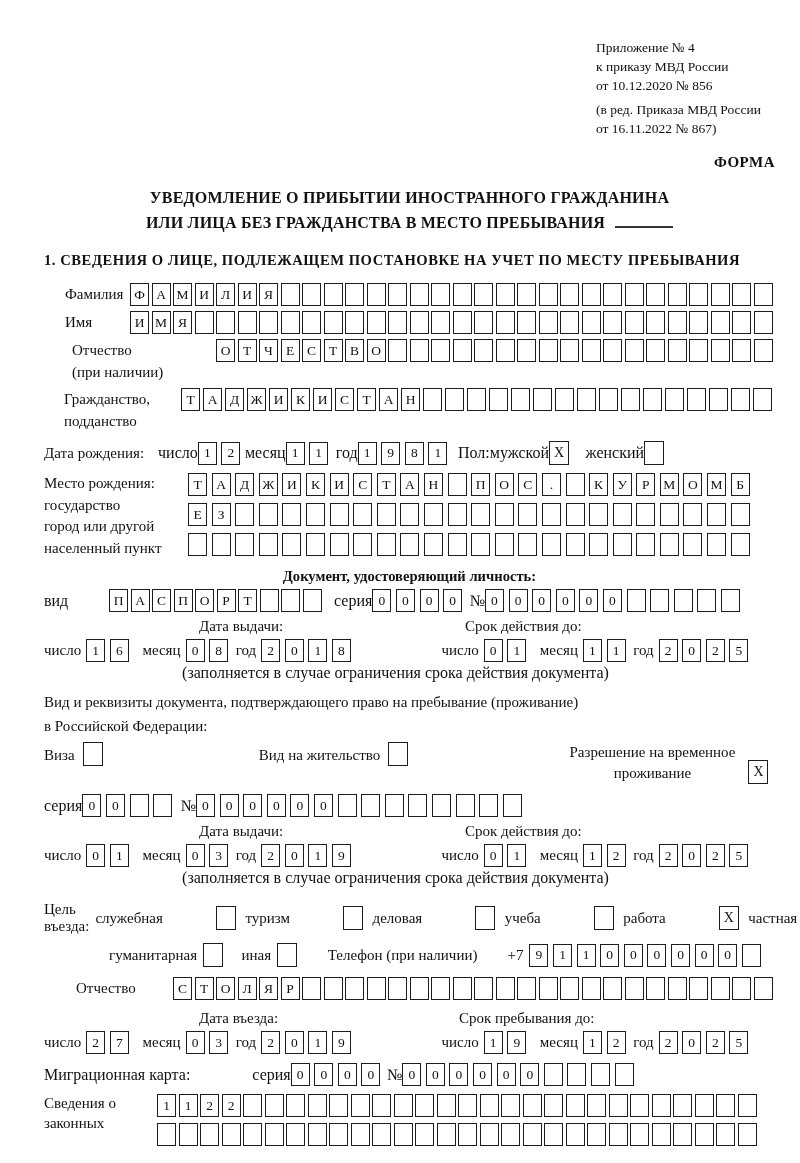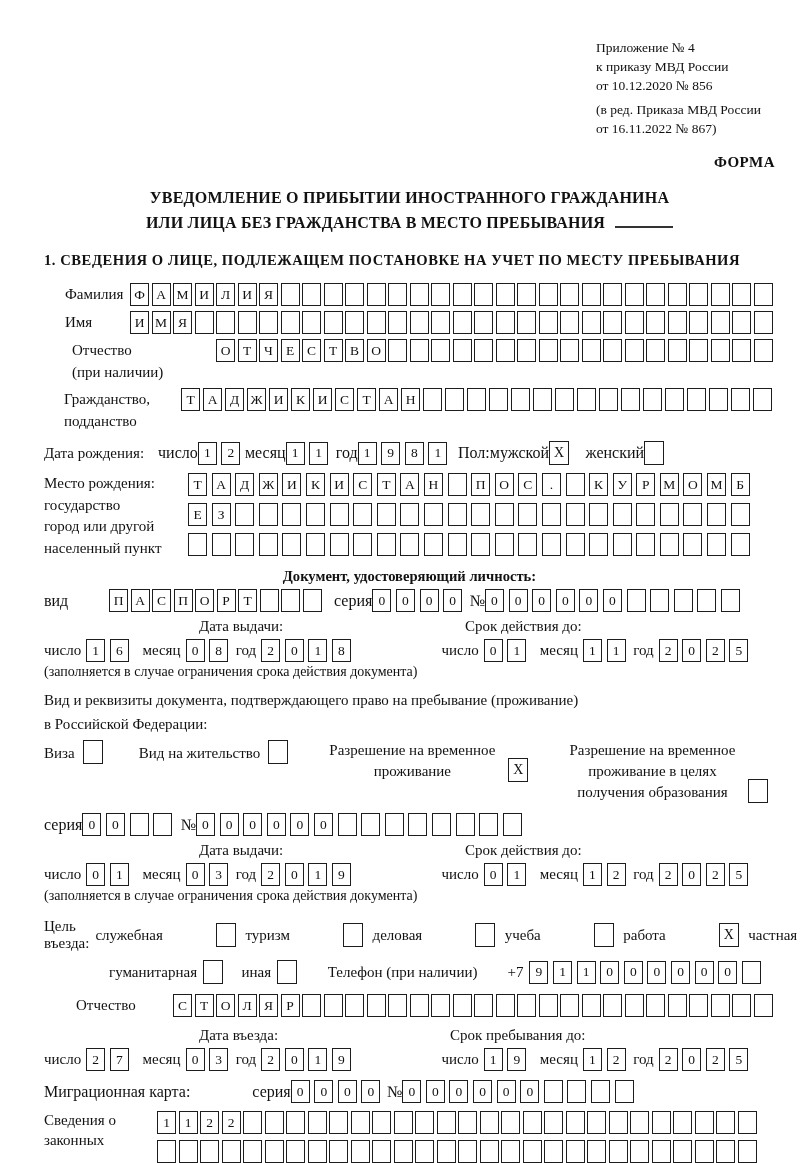--- a/index.html
+++ b/index.html
@@ -30,21 +30,21 @@
   .g27 .cell{margin-right:3px;}
   .cb{width:20px;height:24px;font-size:14px;}
 
   
   .cap-row{position:relative;height:19px;font-size:15px;margin-top:6px;}
   .cap-row span{position:absolute;top:0;}
   .drow{display:flex;align-items:center;margin-top:2px;padding-right:22px;}
   .dgroup{display:flex;align-items:center;}
   .dgroup .dl{font-size:15px;margin-right:5px;}
   .dgroup .dl.mid{margin-left:9px;}
-  .note{font-size:14px;text-align:left;padding-right:28px;margin-top:2px;}
+  .note{font-size:16px;text-align:center;padding-right:28px;margin-top:2px;}
 
   .para{font-size:15px;line-height:24px;margin-top:8px;}
 
   
   .opt-row{display:flex;align-items:flex-start;justify-content:space-between;margin-top:4px;padding-right:4px;}
   .opt{display:flex;align-items:flex-end;}
   .opt .olbl{font-size:15px;line-height:21px;margin-right:8px;}
   .opt .center{text-align:center;max-width:176px;}
 
   .purpose-row{display:flex;align-items:center;margin-top:14px;font-size:15px;}
@@ -440,24 +440,20 @@
       <span class="cell cb"></span>
     </div>
     <div class="opt">
       <span class="olbl">Вид на жительство</span>
       <span class="cell cb"></span>
     </div>
     <div class="opt">
       <span class="olbl center">Разрешение на временное проживание</span>
       <span class="cell cb">X</span>
     </div>
-    <div class="opt">
-      <span class="olbl center">Разрешение на временное проживание в целях получения образования</span>
-      <span class="cell cb"></span>
-    </div>
   </div>
 
   <div class="drow" style="margin-top:10px;padding-right:0;">
     <span class="dl">серия</span>
     <span class="cells wide">
         <span class="cell">0</span>
         <span class="cell">0</span>
         <span class="cell"></span>
         <span class="cell"></span>
       </span>
@@ -608,21 +604,21 @@
         <span class="cell"></span>
         <span class="cell"></span>
         <span class="cell"></span>
         <span class="cell"></span>
         <span class="cell"></span>
       </span>
   </div>
 
   <div class="cap-row" style="margin-top:10px;">
     <span style="left:155px;">Дата въезда:</span>
-    <span style="left:406px;">Срок пребывания до:</span>
+    <span style="left:415px;">Срок пребывания до:</span>
   </div>
   <div class="drow">
     <div class="dgroup">
       <span class="dl">число</span>
       <span class="cells wide">
           <span class="cell">2</span>
           <span class="cell">7</span>
         </span>
       <span class="dl mid">месяц</span>
       <span class="cells wide">

